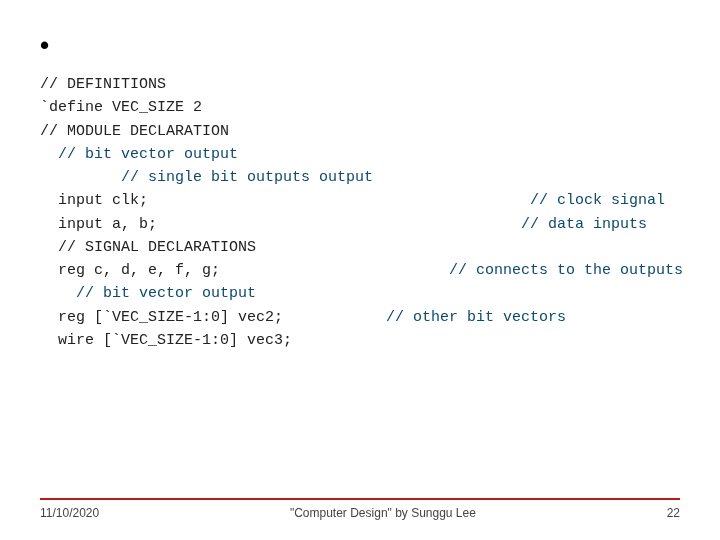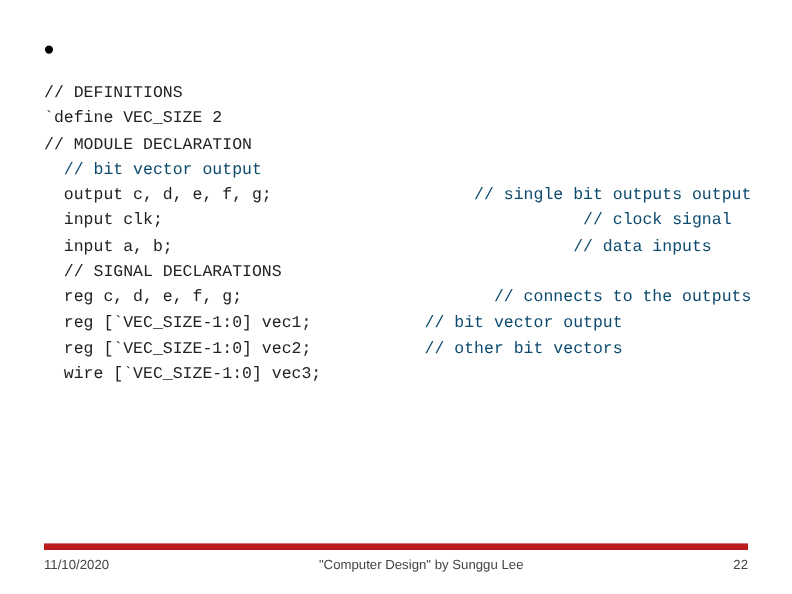--- a/index.html
+++ b/index.html
@@ -46,21 +46,21 @@
       white-space: pre;
     }
     .code-comment {
       color: #0c4a6e;
       white-space: pre;
     }
     .footer {
       display: flex;
       justify-content: space-between;
       align-items: center;
-      border-top: 6px solid #b91c1c;
+      border-top: 2px solid #b91c1c;
       padding-top: 6px;
       font-size: 12px;
       color: #444;
     }
   </style>
 </head>
 <body>
 
 <div class="slide">
 
@@ -78,21 +78,20 @@
       <div class="code-line">
         <span class="code-main"></span>
       </div>
       <div class="code-line">
         <span class="code-main">// MODULE DECLARATION</span>
       </div>
       <div class="code-line">
         <span class="code-comment">  // bit vector output</span>
       </div>
       <div class="code-line">
-        <span class="code-main">  output c, d, e, f, g;</span>
         <span class="code-comment">         // single bit outputs output</span>
       </div>
       <div class="code-line">
         <span class="code-main">  input clk;</span>
         <span class="code-comment">                    // clock signal</span>
       </div>
       <div class="code-line">
         <span class="code-main">  input a, b;</span>
         <span class="code-comment">                   // data inputs</span>
       </div>
@@ -100,21 +99,20 @@
         <span class="code-main"></span>
       </div>
       <div class="code-line">
         <span class="code-main">  // SIGNAL DECLARATIONS</span>
       </div>
       <div class="code-line">
         <span class="code-main">  reg c, d, e, f, g;</span>
         <span class="code-comment">           // connects to the outputs</span>
       </div>
       <div class="code-line">
-        <span class="code-main">  reg [`VEC_SIZE-1:0] vec1;</span>
         <span class="code-comment">    // bit vector output</span>
       </div>
       <div class="code-line">
         <span class="code-main">  reg [`VEC_SIZE-1:0] vec2;</span>
         <span class="code-comment">    // other bit vectors</span>
       </div>
       <div class="code-line">
         <span class="code-main">  wire [`VEC_SIZE-1:0] vec3;</span>
       </div>
     </div>

